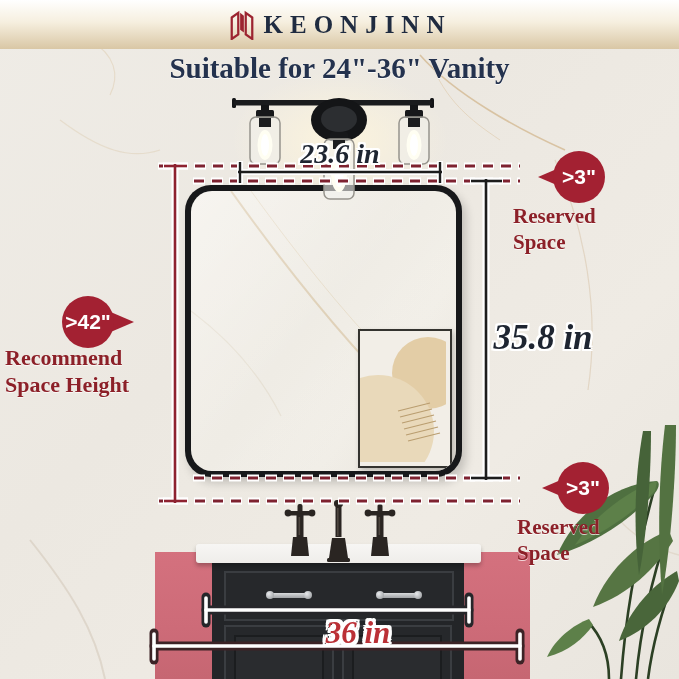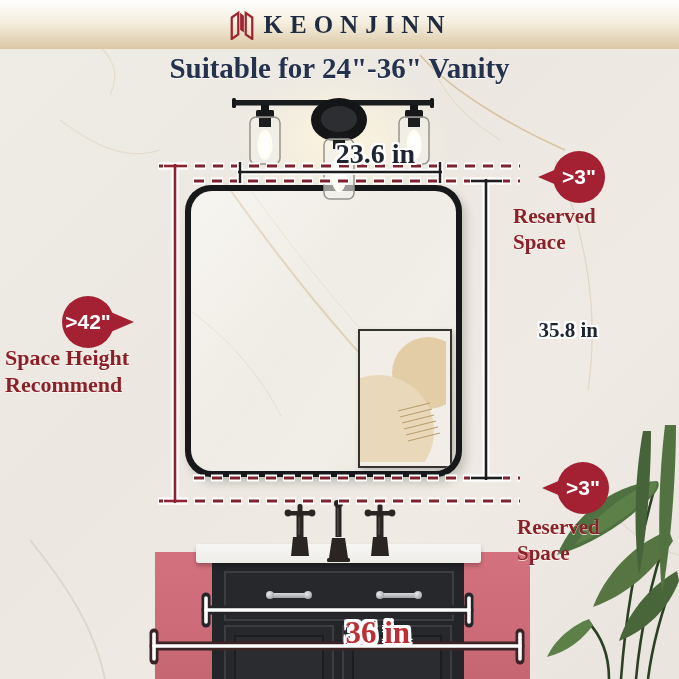--- a/index.html
+++ b/index.html
@@ -12,21 +12,21 @@
           display:flex;align-items:center;justify-content:center;z-index:40;}
   #brand{display:flex;align-items:center;gap:8px;}
   #brand .word{font-family:"Liberation Serif",serif;font-size:25px;letter-spacing:7px;color:#1f2b40;font-weight:600;}
   
   #title{left:0;top:52px;width:679px;text-align:center;font-size:29px;font-weight:700;color:#24324e;z-index:40;
          text-shadow:0 1px 0 rgba(255,255,255,.8);}
   
   .ow{text-shadow:-2px -2px 0 #fff,2px -2px 0 #fff,-2px 2px 0 #fff,2px 2px 0 #fff,-2px 0 0 #fff,2px 0 0 #fff,0 -2px 0 #fff,0 2px 0 #fff;}
   .ow3{text-shadow:-3px -3px 0 #fff,3px -3px 0 #fff,-3px 3px 0 #fff,3px 3px 0 #fff,-3px 0 0 #fff,3px 0 0 #fff,0 -3px 0 #fff,0 3px 0 #fff,
        -1px -3px 0 #fff,1px 3px 0 #fff,3px 1px 0 #fff,-3px -1px 0 #fff;}
-  .mlabel{z-index:36;font-weight:600;color:#1e2531;text-align:right;}
+  .mlabel{z-index:36;font-weight:600;color:#1e2531;text-align:center;font-style:italic;}
   
   .badge{z-index:38;}
   .badge .val{position:absolute;color:#fff;font-family:"Liberation Sans",sans-serif;font-weight:700;font-size:21px;
               width:52px;text-align:center;top:14px;}
   .badge-label{z-index:38;text-align:left;color:#8c2028;font-weight:700;font-size:22px;line-height:27px;
                text-shadow:0 1px 0 rgba(255,255,255,.7);}
   
   #glow{left:230px;top:70px;width:220px;height:140px;z-index:4;border-radius:50%;
         background:radial-gradient(ellipse at center,rgba(255,246,220,.85),rgba(255,246,220,0) 70%);}
   #mirror{left:185px;top:185px;width:277px;height:292px;border-radius:26px;background:#17181a;z-index:6;
@@ -276,33 +276,33 @@
         <line x1="520" y1="633" x2="520" y2="660"></line>
     </g>
     <g stroke="#ffffff" stroke-width="3.6" stroke-linecap="round">
       <line x1="154" y1="646" x2="520" y2="646"></line>
       <line x1="154" y1="634" x2="154" y2="659"></line>
         <line x1="520" y1="634" x2="520" y2="659"></line>
     </g>
   </svg>
 
   <div class="abs mlabel ow" style="left:265px;top:138px;width:150px;font-size:28px;">23.6 in</div>
-  <div class="abs mlabel ow" style="left:488px;top:318px;width:110px;font-size:21px;">35.8 in</div>
-  <div class="abs mlabel ow3" style="left:260px;top:615px;width:150px;font-size:31px;font-weight:700;color:#bb3036;">36 in</div>
+  <div class="abs mlabel ow" style="left:488px;top:318px;width:110px;font-size:35px;">35.8 in</div>
+  <div class="abs mlabel ow3" style="left:283px;top:615px;width:150px;font-size:31px;font-weight:700;color:#bb3036;">36 in</div>
 
   <div class="abs badge" style="left:55px;top:296px;width:82px;height:52px;">
     <svg width="82" height="52" viewBox="0 0 82 52">
       <polygon points="79,26 44,11 44,41" fill="#a32132"></polygon>
       <circle cx="33" cy="26" r="26" fill="#a32132"></circle>
     </svg>
     <span class="val" style="left:7px;">&gt;42"</span>
   </div>
   <div class="abs badge-label" style="left:5px;top:344px;width:172px;">
+    <div>Recommend</div>
     <div>Space Height</div>
-    <div>Recommend</div>
   </div>
 
   <div class="abs badge" style="left:536px;top:151px;width:76px;height:52px;">
     <svg width="76" height="52" viewBox="0 0 76 52">
       <polygon points="2,26 37,11 37,41" fill="#a32132"></polygon>
       <circle cx="43" cy="26" r="26" fill="#a32132"></circle>
     </svg>
     <span class="val" style="left:17px;">&gt;3"</span>
   </div>
   <div class="abs badge-label" style="left:513px;top:203px;width:120px;font-size:21px;line-height:26px;">

